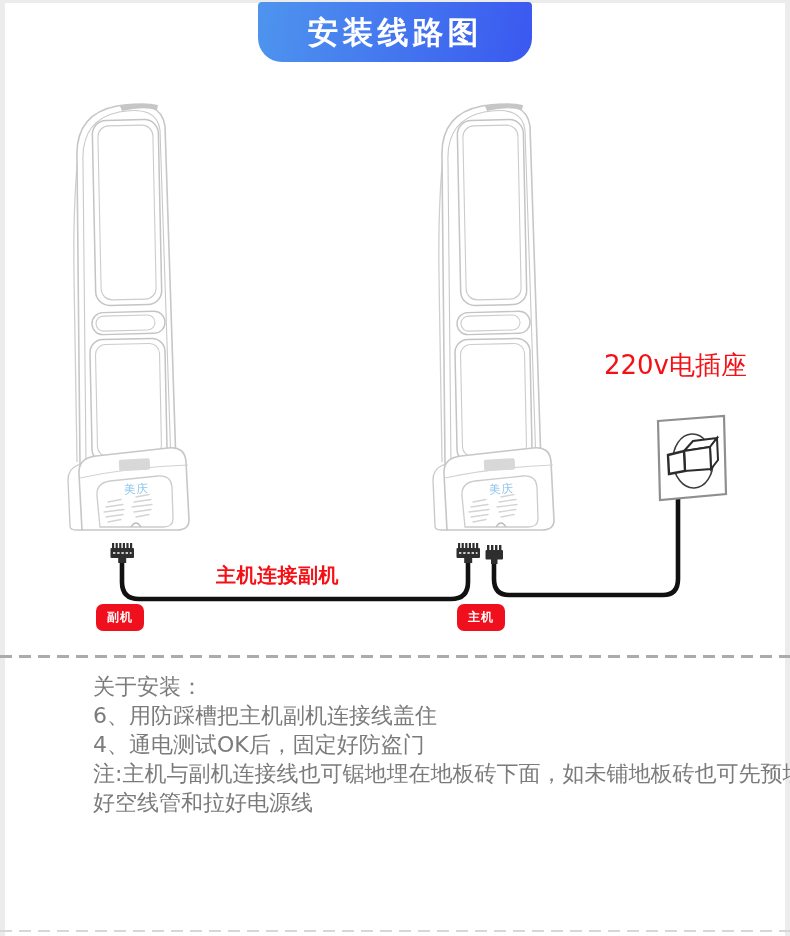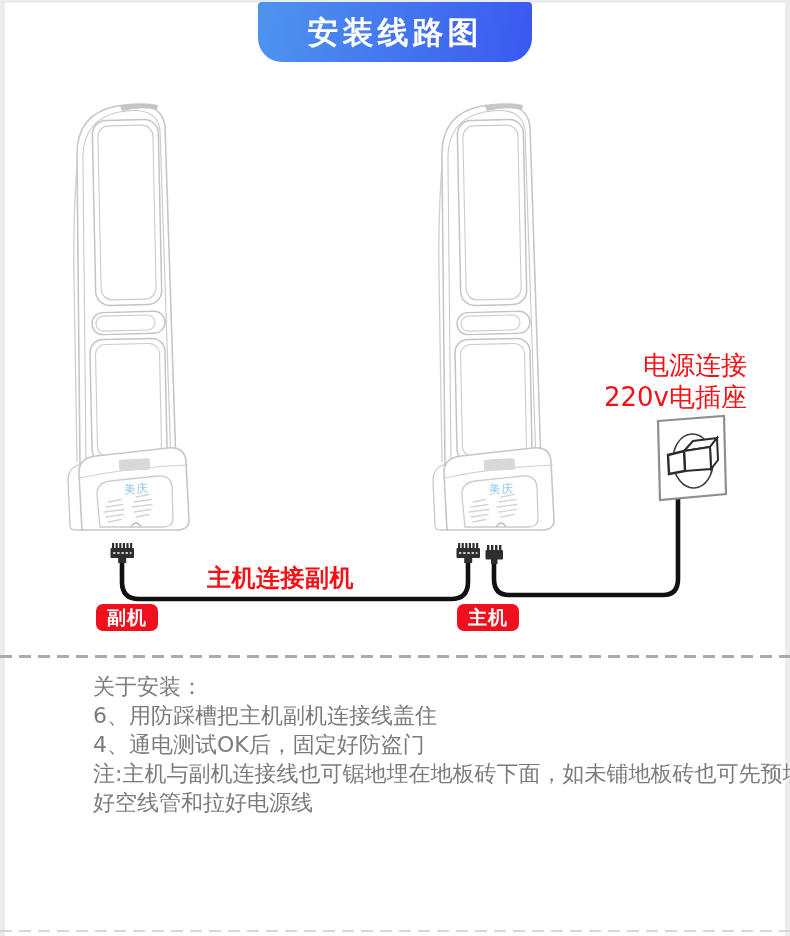--- a/index.html
+++ b/index.html
@@ -26,24 +26,24 @@
   .gate{position:absolute;width:135px;height:440px;}
   .gate.left{left:57px;top:93px;}
   .gate.right{left:422px;top:93px;}
 
   
   .overlay{position:absolute;left:0;top:0;width:780px;height:933px;pointer-events:none;}
 
   
   .red-note{position:absolute;color:#f51015;}
   .power-label{right:38px;top:346px;text-align:right;font-size:26px;line-height:32px;font-weight:500;}
-  .cable-label{left:202px;top:559px;font-size:24px;font-weight:600;letter-spacing:0.5px;}
+  .cable-label{left:211px;top:559px;font-size:20px;font-weight:600;letter-spacing:0.5px;}
   .badge{
     position:absolute;background:#f00f1d;color:#ffffff;
-    font-size:19px;font-weight:600;line-height:27px;
+    font-size:12px;font-weight:600;line-height:27px;
     padding:0 11px;border-radius:7px;letter-spacing:1px;
   }
   .badge.secondary{left:91px;top:601px;}
   .badge.main{left:452px;top:601px;text-align:center;}
 
   
   .divider{
     position:absolute;left:-5px;width:790px;height:3px;
     background:repeating-linear-gradient(90deg,#ababab 0 12px,transparent 12px 19px);
   }
@@ -166,21 +166,20 @@
         <ellipse cx="45" cy="48" rx="20" ry="27" transform="rotate(-3 45 48)" fill="#ffffff" stroke="#3c3c3c" stroke-width="1.6"></ellipse>
 
         <polygon points="36,38 45,28 69,25 62,34" fill="#ffffff" stroke="#2b2b2b" stroke-width="2"></polygon>
         <polygon points="62,34 69,25 70,47 63,56" fill="#ffffff" stroke="#2b2b2b" stroke-width="2"></polygon>
         <polygon points="36,38 62,34 63,56 37,58" fill="#ffffff" stroke="#2b2b2b" stroke-width="2"></polygon>
         <polygon points="20,42 36,38 37,58 21,61" fill="#ffffff" stroke="#2b2b2b" stroke-width="2.4"></polygon>
       </g>
     </svg>
 
     <div class="red-note power-label">
-      <div>电源连接</div>
       <div>220v电插座</div>
     </div>
     <div class="red-note cable-label">主机连接副机</div>
     <div class="badge secondary">副机</div>
     <div class="badge main">主机</div>
 
     <div class="divider top"></div>
     <div class="divider bottom"></div>
 
     <div class="instructions">

